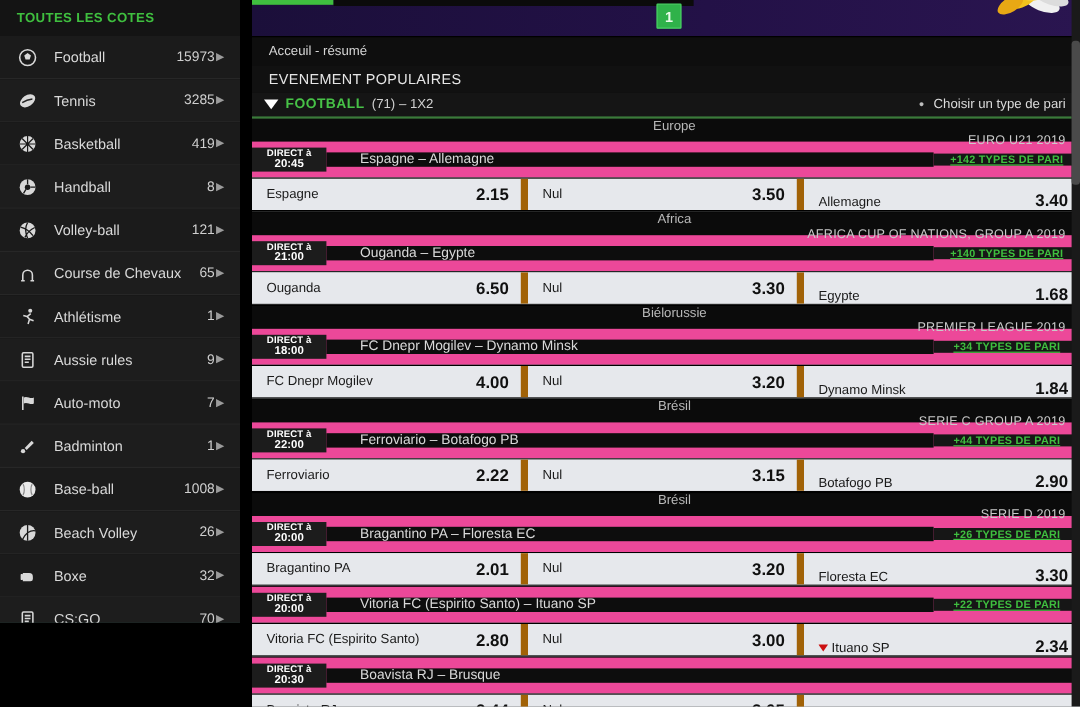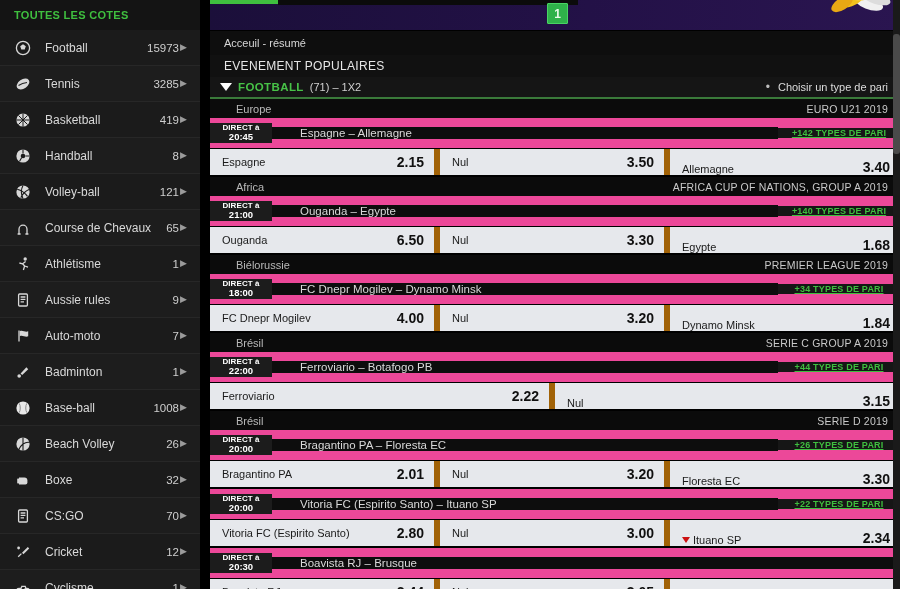--- a/index.html
+++ b/index.html
@@ -6,21 +6,21 @@
   html, body {
     width: 900px; height: 589px;
     background: #000;
     font-family: "Liberation Sans", sans-serif;
     overflow: hidden;
   }
   .app { display: flex; width: 900px; height: 589px; background:#000; }
 
   
   .sidebar {
-    width: 200px; height: 589px;
+    width: 200px; height: 519px;
     background: #5eead4;
     flex: 0 0 200px;
     overflow: hidden;
     position: relative;
   }
   .sidebar-title {
     color: #3fbf3f;
     font-size: 11px;
     font-weight: bold;
     letter-spacing: .3px;
@@ -135,20 +135,21 @@
   }
   .dot-bullet { color:#bdbdbd; margin-right:8px; font-size:12px; line-height:1; }
 
   
   .event { border-bottom:1px solid #000; }
   .event-country-row {
     display:flex; align-items:center;
     height: 19px;
     background:#0b0b0b;
     padding: 0 12px 0 26px;
+    flex-direction: column;
   }
   .event-country { color:#b9b9b9; font-size:11px; }
   .event-league { margin-left:auto; color:#c9c9c9; font-size:10.5px; letter-spacing:.2px; }
 
   .event-main-row {
     display:flex; align-items:center;
     height: 30px;
     background:#ec4899;
   }
   .direct-cell {
@@ -567,20 +568,26 @@
                 <span>Ferroviario</span>
               </span>
               <span class="odds-val">2.22</span>
             </div>
             <div class="odds-cell">
               <span class="odds-name">
                 <span>Nul</span>
               </span>
               <span class="odds-val">3.15</span>
             </div>
+            <div class="odds-cell">
+              <span class="odds-name">
+                <span>Botafogo PB</span>
+              </span>
+              <span class="odds-val">2.90</span>
+            </div>
           </div>
         </div>
         <div class="event">
           <div class="event-country-row">
             <span class="event-country">Brésil</span>
             <span class="event-league">SERIE D 2019</span>
           </div>
           <div class="event-main-row">
             <div class="direct-cell">
               <span class="direct-label">DIRECT à</span>

